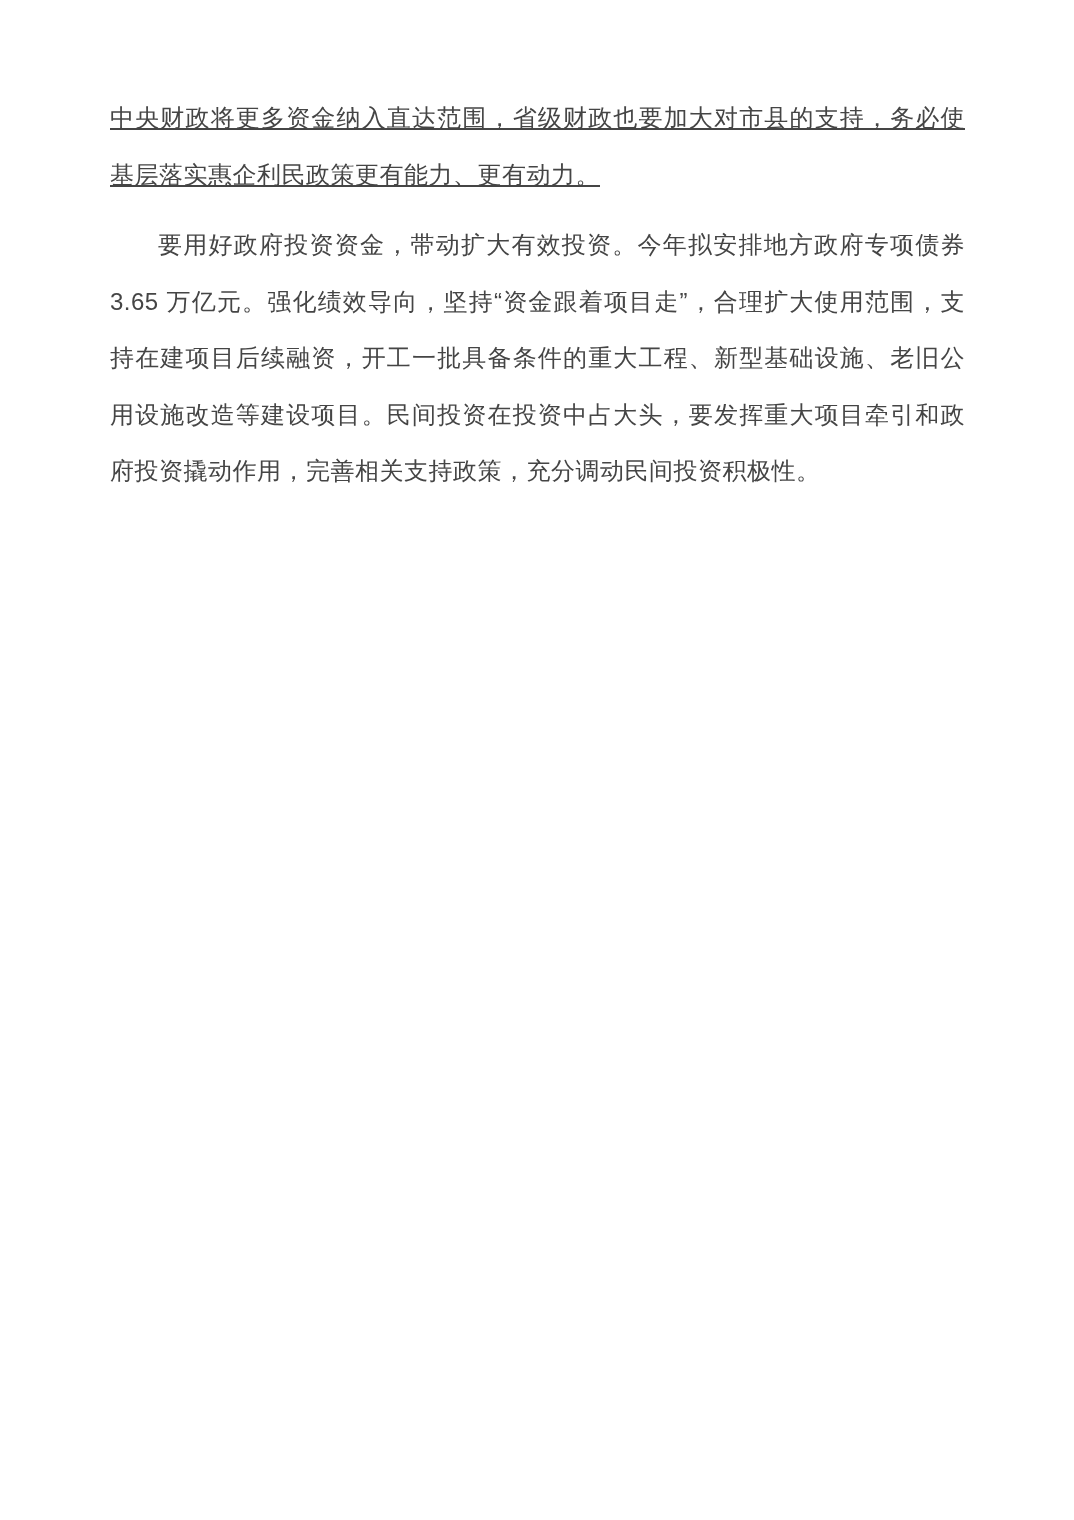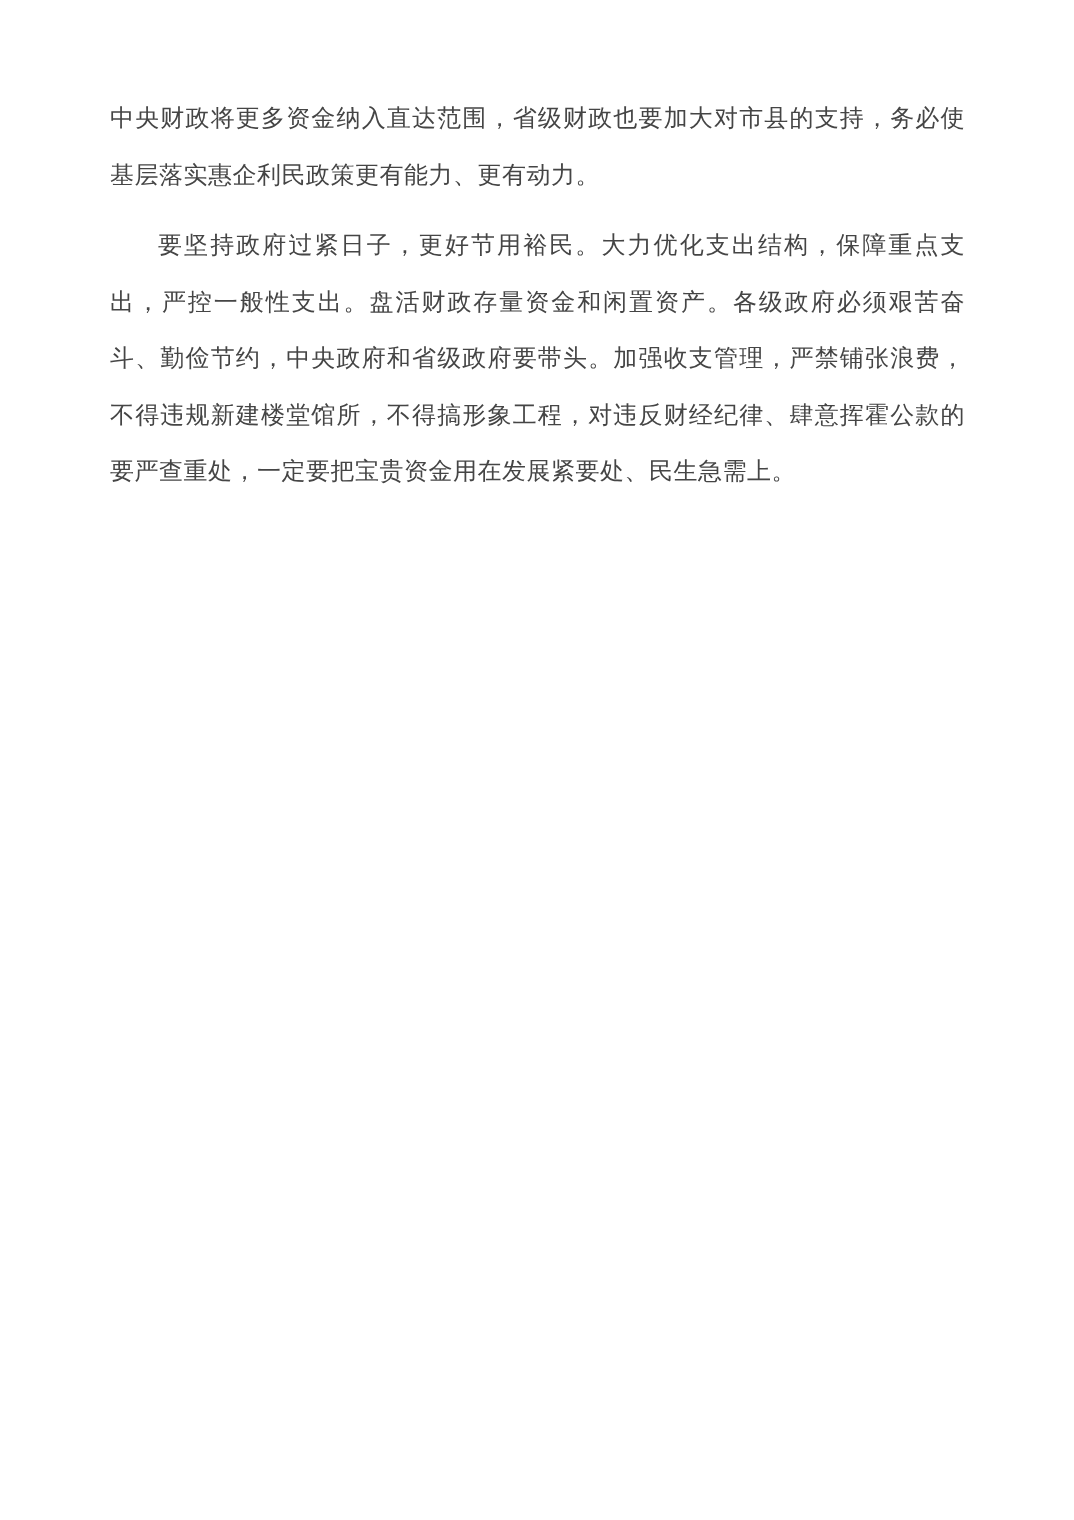--- a/index.html
+++ b/index.html
@@ -28,26 +28,27 @@
     text-align: justify;
     text-justify: inter-ideograph;
     letter-spacing: 0.5px;
     word-break: break-all;
   }
   .doc-body p.indent {
     text-indent: 2em;
   }
   .doc-body p.no-indent {
     text-indent: 0;
+    text-decoration: underline;
   }
   .doc-body p:last-child {
     margin-bottom: 0;
   }
 </style>
 </head>
 <body>
 
 <main class="page">
   <article class="doc-body">
     <p class="no-indent">中央财政将更多资金纳入直达范围，省级财政也要加大对市县的支持，务必使基层落实惠企利民政策更有能力、更有动力。</p>
-    <p class="indent">要坚持政府过紧日子，更好节用裕民。大力优化支出结构，保障重点支出，严控一般性支出。盘活财政存量资金和闲置资产。各级政府必须艰苦奋斗、勤俭节约，中央政府和省级政府要带头。加强收支管理，严禁铺张浪费，不得违规新建楼堂馆所，不得搞形象工程，对违反财经纪律、肆意挥霍公款的要严查重处，一定要把宝贵资金用在发展紧要处、民生急需上。</p>
+    <p class="indent">要用好政府投资资金，带动扩大有效投资。今年拟安排地方政府专项债券 3.65 万亿元。强化绩效导向，坚持“资金跟着项目走”，合理扩大使用范围，支持在建项目后续融资，开工一批具备条件的重大工程、新型基础设施、老旧公用设施改造等建设项目。民间投资在投资中占大头，要发挥重大项目牵引和政府投资撬动作用，完善相关支持政策，充分调动民间投资积极性。</p>
   </article>
 </main>
 
 </body></html>

